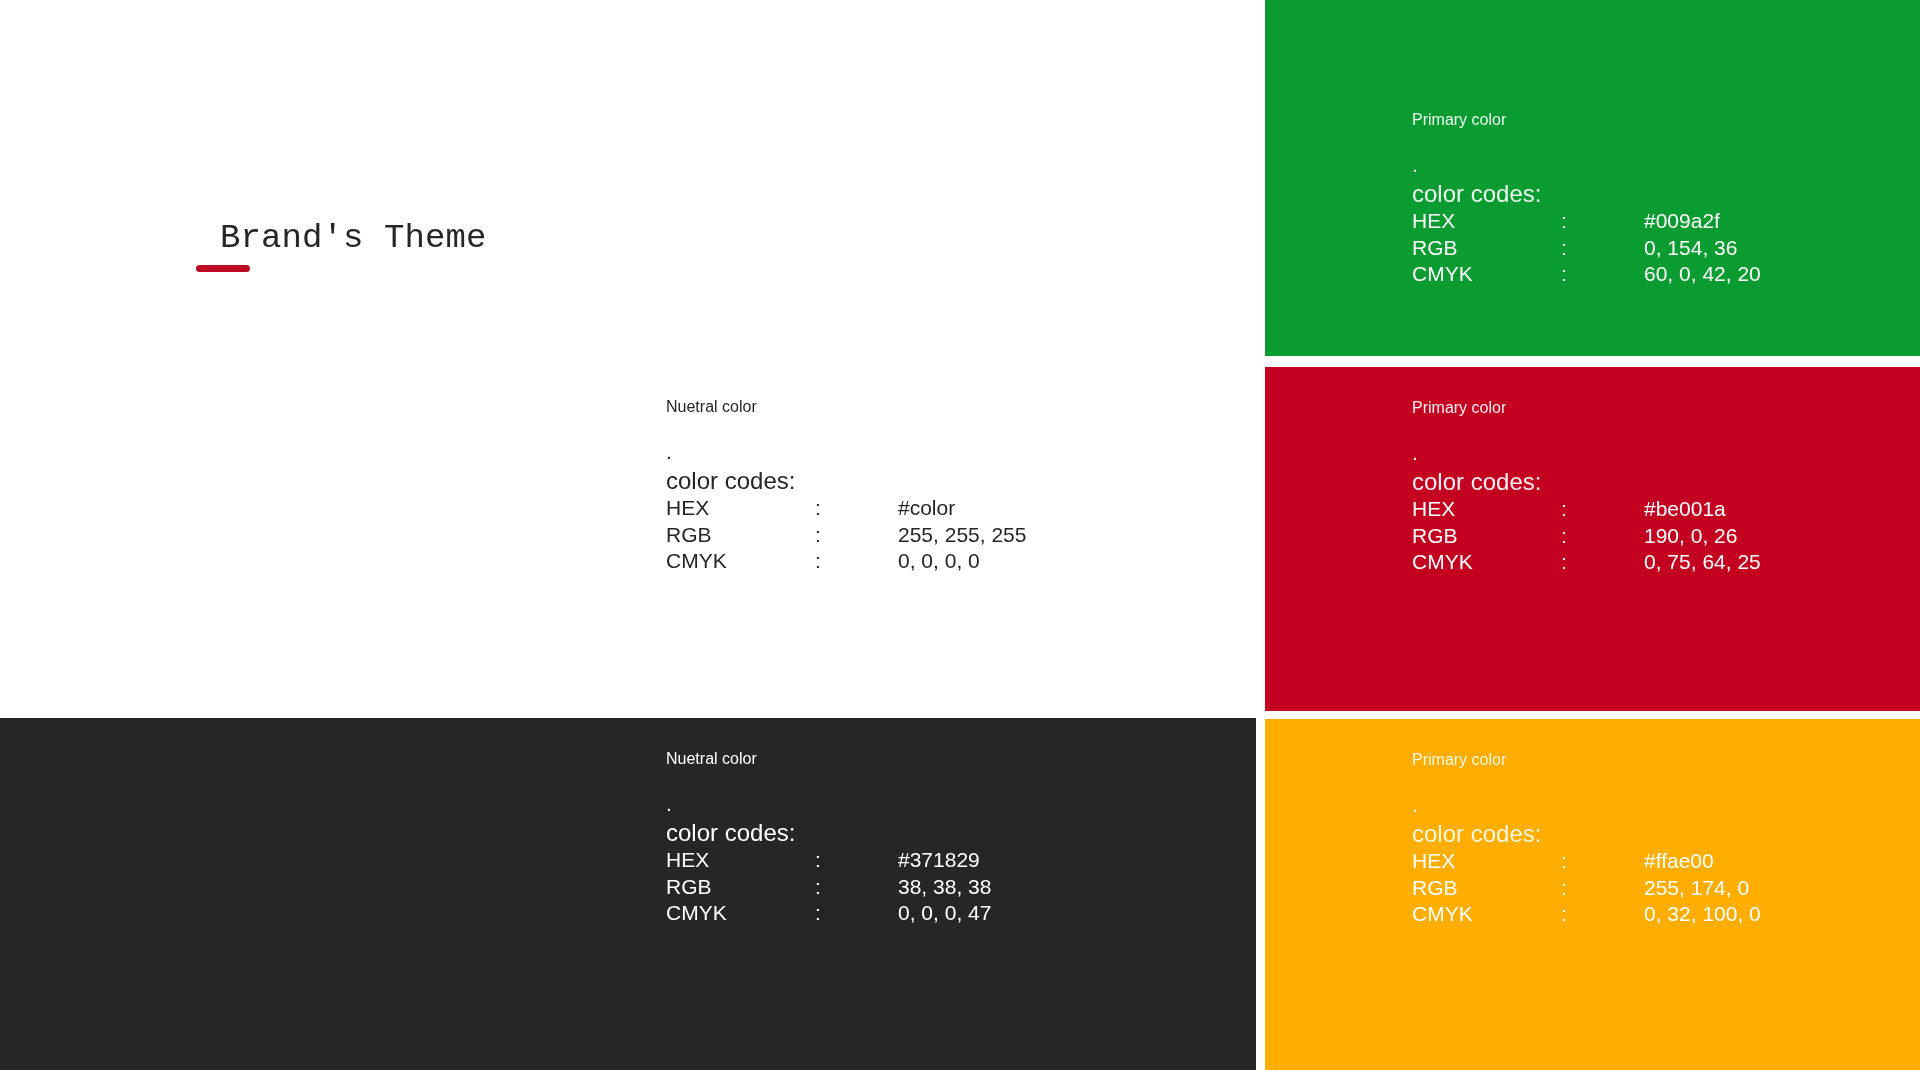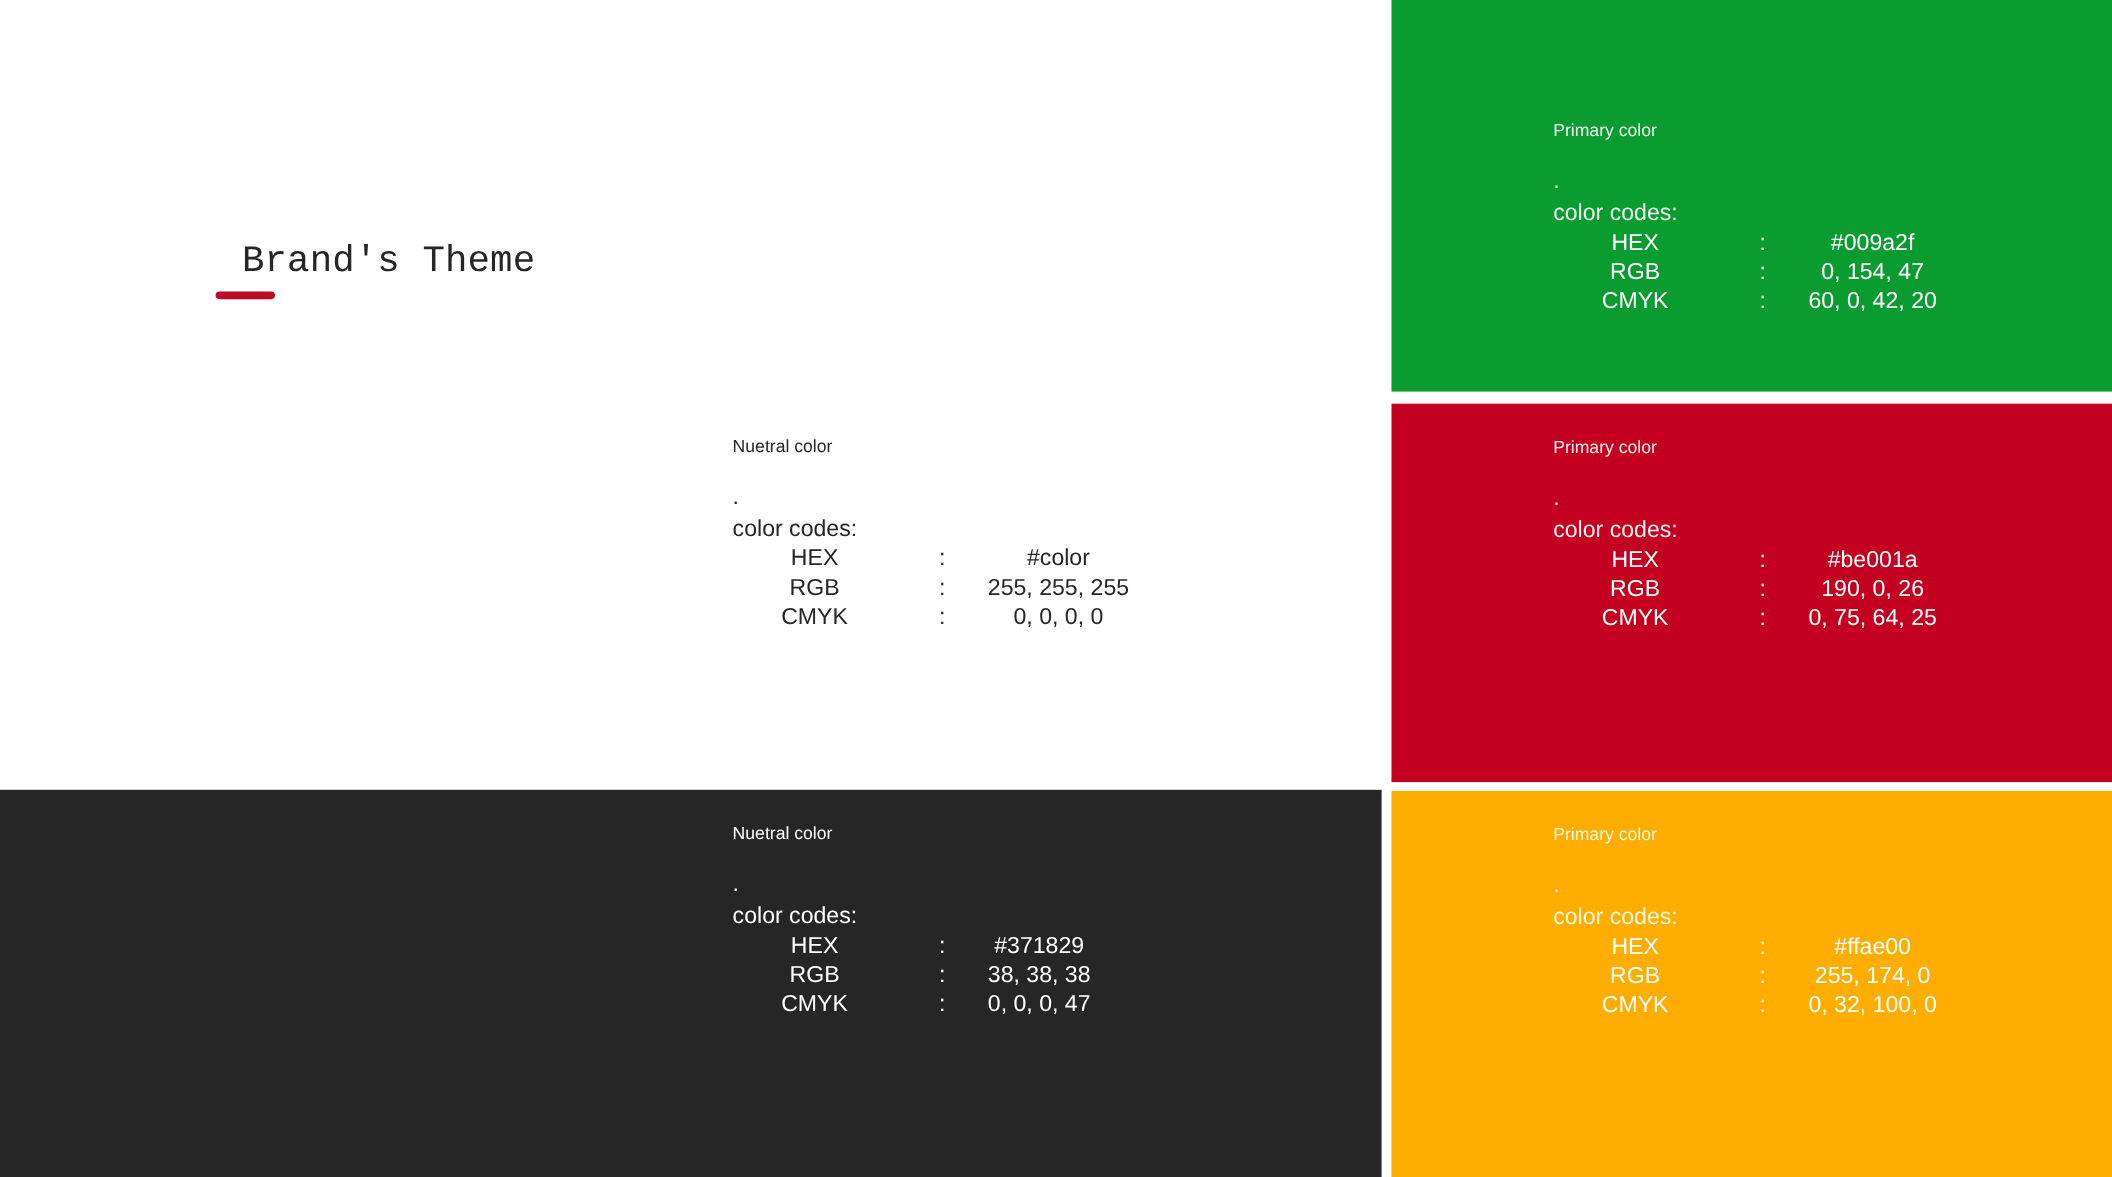--- a/index.html
+++ b/index.html
@@ -99,29 +99,28 @@
     font-size: 16px;
     line-height: 26px;
     margin: 0 0 22px 0;
   }
   .info .dot {
     font-size: 21px;
     line-height: 20px;
     margin: 0 0 6px 0;
   }
   .info .codes-label {
-    font-size: 21px;
+    font-size: 24px;
     line-height: 26px;
     margin: 0 0 1px 0;
   }
   .rows {
     display: grid;
     grid-template-columns: 149px 83px auto;
     row-gap: 0px;
-    text-align: center;
   }
   .rows > span {
     font-size: 21px;
     line-height: 26.5px;
   }
 
   
   .on-color .info,
   .on-color .rows > span { color: #ffffff; }
   .on-color.tint-green .info { color: #eafbee; }
@@ -190,21 +189,21 @@
   <div class="info" id="info-green" style="color: rgb(234, 251, 238);">
     <div class="role">Primary color</div>
     <div class="dot">.</div>
     <div class="codes-label">color codes:</div>
     <div class="rows">
       <span>HEX</span>
       <span>:</span>
       <span>#009a2f</span>
       <span>RGB</span>
       <span>:</span>
-      <span>0, 154, 47</span>
+      <span>0, 154, 36</span>
       <span>CMYK</span>
       <span>:</span>
       <span>60, 0, 42, 20</span>
     </div>
   </div>
 </div>
 
 <div class="panel on-color tint-red" id="panel-red" style="background: rgb(195, 0, 31);">
   <div class="info" id="info-red" style="color: rgb(255, 238, 241);">
     <div class="role">Primary color</div>

